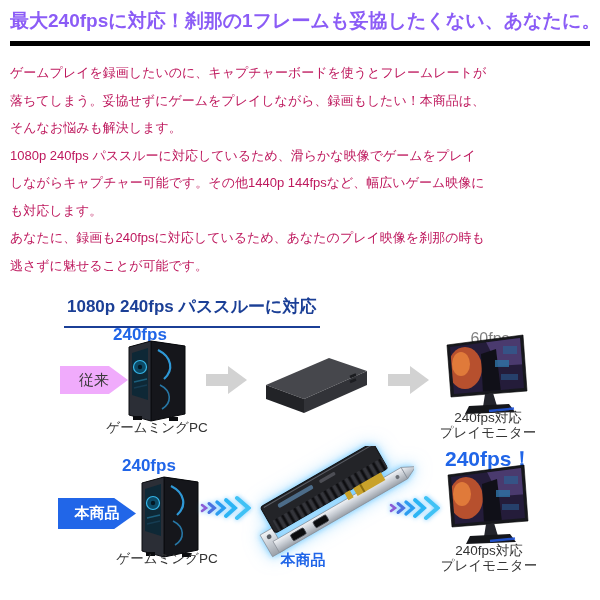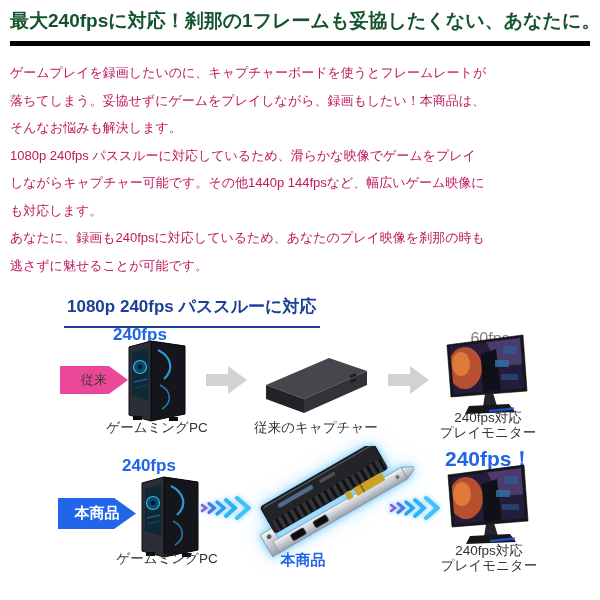--- a/index.html
+++ b/index.html
@@ -1,42 +1,42 @@
 <!DOCTYPE html>
 <html><head>
 <meta charset="utf-8">
 <style>
   html,body{margin:0;padding:0;background:#fff;}
   .page{position:relative;width:600px;height:600px;background:#ffffff;overflow:hidden;
         font-family:"Liberation Sans","DejaVu Sans",sans-serif;}
 
   
   .headline{position:absolute;left:10px;top:8px;width:582px;font-size:19px;line-height:26px;
-            font-weight:bold;color:#14532d;white-space:nowrap;}
+            font-weight:bold;color:#8b5cf6;white-space:nowrap;}
   .headline-bar{position:absolute;left:10px;top:41px;width:580px;height:5px;background:#000;}
 
   
   .intro{position:absolute;left:10px;top:59px;width:588px;}
   .para{margin:0;font-size:13px;line-height:27.5px;color:#be185d;white-space:pre-line;}
 
   
   .diagram-title{position:absolute;left:64px;top:295px;font-size:17px;font-weight:bold;
                  color:#1b3f96;border-bottom:2px solid #1b3f96;padding:0 3px 8px 3px;white-space:nowrap;}
 
   .abs{position:absolute;}
   .fps-blue{color:#2065e8;font-weight:bold;font-size:17px;}
   .fps-gray{color:#7f7f7f;font-size:16px;text-align:center;}
   .fps-big{color:#2065e8;font-weight:bold;font-size:21px;text-align:left;white-space:nowrap;}
   .cap{font-size:13.5px;color:#333;text-align:center;line-height:15px;white-space:nowrap;}
   .cap-blue{font-size:15px;color:#2065e8;font-weight:bold;text-align:center;white-space:nowrap;}
 
   .tag{display:flex;align-items:center;justify-content:center;
        clip-path:polygon(0 0,72% 0,100% 50%,72% 100%,0 100%);}
   .tag span{display:block;width:72%;text-align:center;}
-  .tag-gray{background:#ec4899;color:#3a3a3a;font-size:13px;}
+  .tag-gray{background:#f0abfc;color:#3a3a3a;font-size:15px;}
   .tag-blue{background:#2166e8;color:#fff;font-weight:bold;font-size:15px;}
 
   .glow{filter:drop-shadow(0 0 3px rgba(110,200,255,.95)) drop-shadow(0 0 8px rgba(110,200,255,.5));}
   .chev{filter:drop-shadow(0 0 2.5px rgba(90,190,255,.85));}
 </style>
 </head>
 <body>
 
 <div class="page">
 
@@ -82,21 +82,20 @@
     <polygon points="0,8 22,8 22,0 41,14 22,28 22,20 0,20" fill="#d2d2d2"></polygon>
   </svg>
 
   <svg class="abs" style="left:264px;top:356px;" width="104" height="60" viewBox="0 0 104 60">
     <polygon points="2,29 65,2 103,15 40,43" fill="#46474c"></polygon>
     <polygon points="2,29 40,43 40,57 2,43" fill="#222327"></polygon>
     <polygon points="40,43 103,15 103,29 40,57" fill="#323338"></polygon>
     <line x1="86" y1="21" x2="92" y2="18.5" stroke="#1b1c20" stroke-width="2.5"></line>
     <line x1="86" y1="26" x2="92" y2="23.5" stroke="#1b1c20" stroke-width="2.5"></line>
   </svg>
-  <div class="abs cap" style="left:246px;top:420px;width:140px;">従来のキャプチャー</div>
 
   <svg class="abs" style="left:388px;top:366px;" width="41" height="28" viewBox="0 0 41 28">
     <polygon points="0,8 22,8 22,0 41,14 22,28 22,20 0,20" fill="#d2d2d2"></polygon>
   </svg>
 
   <div class="abs fps-gray" style="left:455px;top:330px;width:70px;">60fps</div>
 
   <svg class="abs" style="left:443px;top:334px;" width="92" height="82" viewBox="0 0 92 82">
     <defs>
         <clipPath id="mclip1">

